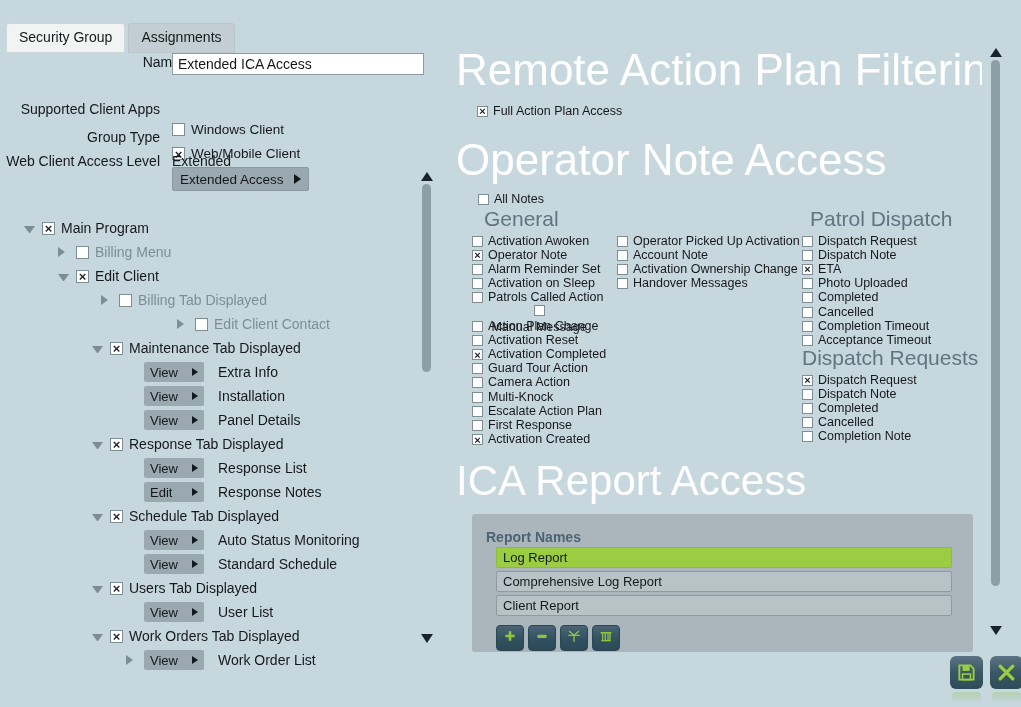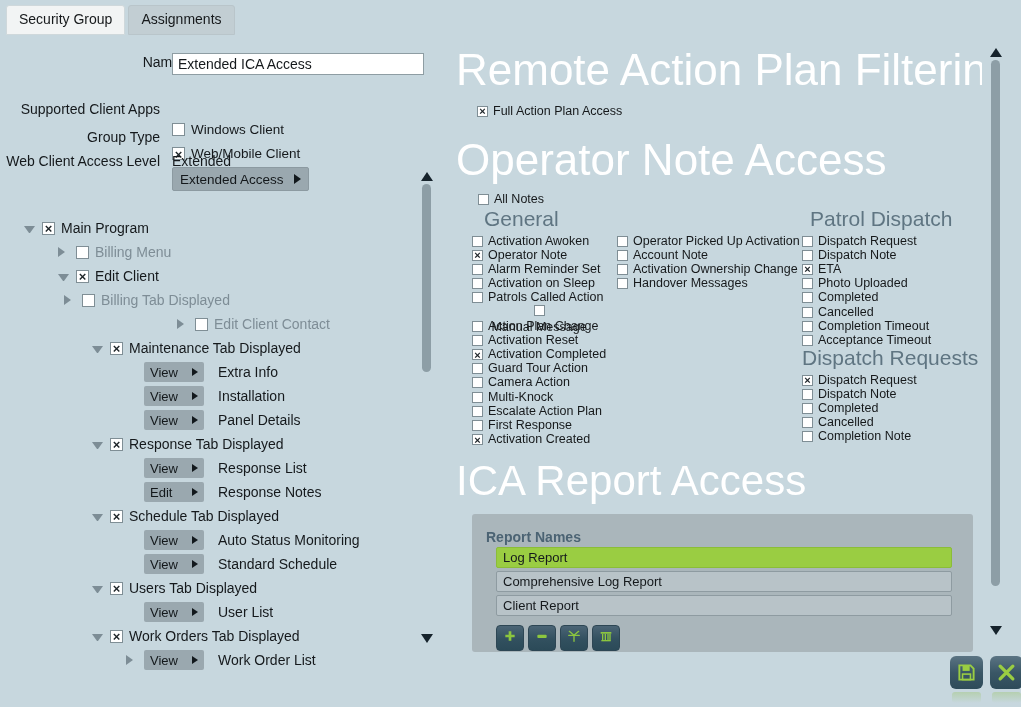--- a/index.html
+++ b/index.html
@@ -12,21 +12,21 @@
   * { box-sizing: border-box; }
 
   #app {
     position: relative;
     width: 1021px; height: 707px;
     background: #c7d7de;
   }
 
   
   .tabbar {
-    position: absolute; top: 5px; left: 6px;
+    position: absolute; top: 23px; left: 6px;
     display: flex; gap: 3px;
   }
   .tab {
     padding: 6px 12px 7px 12px;
     font-size: 14px;
     color: #16191b;
     border: 1px solid #b9c5ca;
     border-radius: 3px 3px 0 0;
     background: #c2ced3;
     line-height: 15px;
@@ -324,21 +324,21 @@
         <div class="tnode" style="padding-left: 58px;">
           <span class="tw right"></span>
           <span class="cbx"></span>
           <span class="tlabel dim">Billing Menu</span>
         </div>
         <div class="tnode" style="padding-left: 58px;">
           <span class="tw down"></span>
           <span class="cbx checked"></span>
           <span class="tlabel">Edit Client</span>
         </div>
-        <div class="tnode" style="padding-left: 64px;">
+        <div class="tnode" style="padding-left: 101px;">
           <span class="tw right"></span>
           <span class="cbx"></span>
           <span class="tlabel dim">Billing Tab Displayed</span>
         </div>
         <div class="tnode" style="padding-left: 92px; justify-content: center;">
           <span class="tw right"></span>
           <span class="cbx"></span>
           <span class="tlabel dim">Edit Client Contact</span>
         </div>
         <div class="tnode" style="padding-left: 92px;">

